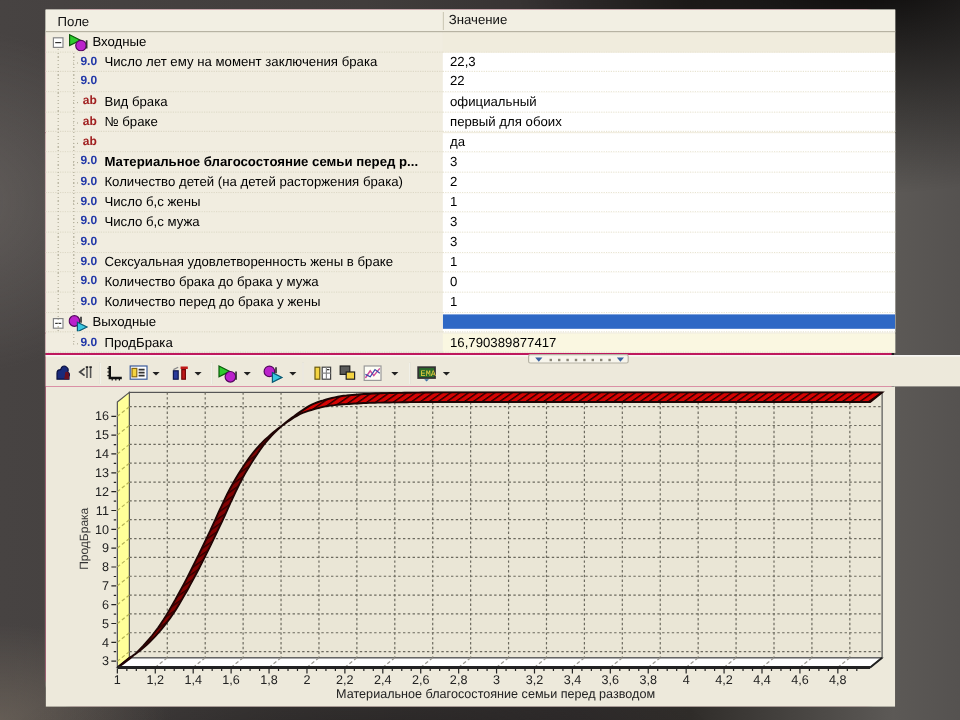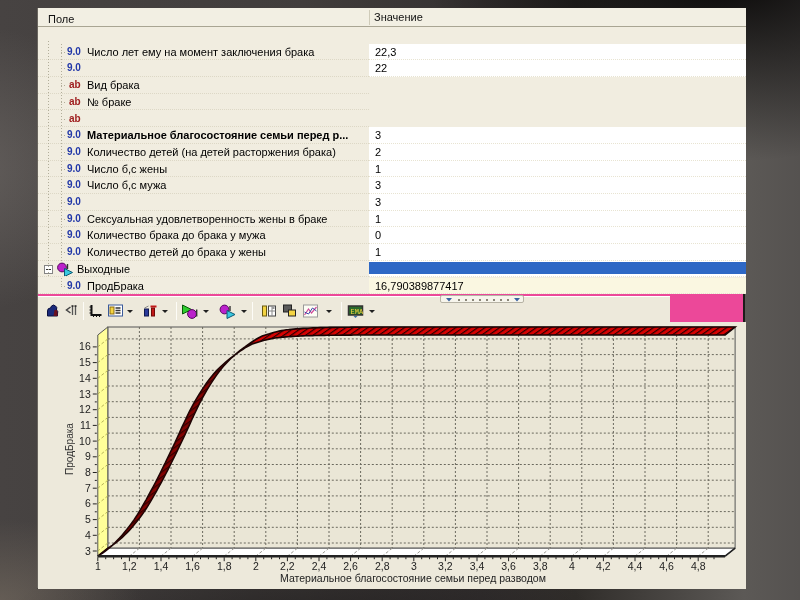--- a/index.html
+++ b/index.html
@@ -2,30 +2,46 @@
 <html><head><meta charset="utf-8"><style>
 *{margin:0;padding:0;box-sizing:border-box}
 html,body{width:800px;height:600px;overflow:hidden}
 body{font-family:"Liberation Sans",sans-serif;font-size:11px;color:#000;
 background:
  radial-gradient(470px 300px at 91% -5%, rgba(2,1,1,.96), rgba(2,1,1,0) 64%),
  radial-gradient(300px 240px at -5% 28%, rgba(158,152,146,.32), rgba(158,152,146,0) 60%),
  radial-gradient(230px 130px at 0% 100%, rgba(148,134,116,.38), rgba(148,134,116,0) 62%),
  radial-gradient(520px 190px at 38% 107%, rgba(5,4,4,.52), rgba(5,4,4,0) 60%),
  linear-gradient(90deg,#474342,#413D3C 38%,#343030 60%,#302D2A 72%,#5C5956 93%,#555250);}
-#panel{position:absolute;left:37px;top:8px;width:708px;height:581px;background:#ec4899;
-border-right:2px solid #1E1B1A;border-bottom:1px solid #26231F;border-left:1px solid #6A665F;}
+#panel{position:absolute;left:37px;top:8px;width:708px;height:581px;background:#be185d;
+border-right:2px solid #1E1B1A;border-bottom:1px solid #26231F;border-left:1px solid #6A665F;border-radius:23px;}
 </style></head><body>
 <div id="panel">
 <div style="position:absolute;left:0;top:0;width:708px;height:286px;background:#F1EDE0">
       <div style="position:absolute;left:0;top:0;width:708px;height:19px;background:#F2EFE3;border-bottom:1px solid #A9A593">
         <span style="position:absolute;left:10px;top:5px;color:#111">Поле</span>
         <span style="position:absolute;left:336px;top:3px;color:#111">Значение</span>
         <span style="position:absolute;left:331px;top:2px;width:1px;height:15px;background:#CFCBB9"></span>
       </div>
+      <div style="position:absolute;left:0;top:19.0px;width:708px;height:16.7px;">
+        <div style="position:absolute;left:0;top:0;width:331px;height:100%;background:#F1EDE0;border-bottom:1px dotted #DDD8C6;overflow:hidden">
+          <span style="position:absolute;left:6px;top:4px;width:9px;height:9px;background:#fff;border:1px solid #848484">
+            <span style="position:absolute;left:1px;top:3px;width:5px;height:1px;background:#333"></span>
+          </span>
+          <svg width="17" height="15" style="position:absolute;left:19px;top:1px">
+            <polygon points="1,1 10,5.5 1,10" fill="#2ECC2E" stroke="#0A5A0A"></polygon>
+            <circle cx="10.5" cy="10" r="4.4" fill="#BB22CC" stroke="#55085F"></circle>
+            <path d="M15.2,5.5 L15.2,12.5" stroke="#333" stroke-width="1.4"></path>
+          </svg>
+          <span style="position:absolute;left:39px;top:2px">Входные</span>
+        </div>
+        <div style="position:absolute;left:331px;top:0;right:0;height:100%;background:#F0ECDD;border-bottom:1px dotted #E8E4D2;overflow:hidden">
+          <span style="position:absolute;left:6px;top:2px;white-space:nowrap"></span>
+        </div>
+      </div>
       <div style="position:absolute;left:0;top:35.7px;width:708px;height:16.7px;">
         <div style="position:absolute;left:0;top:0;width:331px;height:100%;background:#F1EDE0;border-bottom:1px dotted #DDD8C6;overflow:hidden">
           <span style="position:absolute;left:23px;top:8px;width:5px;height:1px;background-image:repeating-linear-gradient(90deg,#B2AE9A 0 1px,transparent 1px 3px)"></span>
           <span style="position:absolute;left:29px;top:2px;font-weight:bold;font-size:10px;color:#2238A8">9.0</span>
           <span style="position:absolute;left:49px;top:2px;white-space:nowrap">Число лет ему на момент заключения брака</span>
         </div>
         <div style="position:absolute;left:331px;top:0;right:0;height:100%;background:#FFFFFF;border-bottom:1px dotted #E8E4D2;overflow:hidden">
           <span style="position:absolute;left:6px;top:2px;white-space:nowrap">22,3</span>
         </div>
       </div>
@@ -37,33 +53,42 @@
         <div style="position:absolute;left:331px;top:0;right:0;height:100%;background:#FFFFFF;border-bottom:1px dotted #E8E4D2;overflow:hidden">
           <span style="position:absolute;left:6px;top:2px;white-space:nowrap">22</span>
         </div>
       </div>
       <div style="position:absolute;left:0;top:69.1px;width:708px;height:16.7px;">
         <div style="position:absolute;left:0;top:0;width:331px;height:100%;background:#F1EDE0;border-bottom:1px dotted #DDD8C6;overflow:hidden">
           <span style="position:absolute;left:23px;top:8px;width:5px;height:1px;background-image:repeating-linear-gradient(90deg,#B2AE9A 0 1px,transparent 1px 3px)"></span>
           <span style="position:absolute;left:31px;top:2px;font-weight:bold;font-size:10px;color:#A02020">ab</span>
           <span style="position:absolute;left:49px;top:2px;white-space:nowrap">Вид брака</span>
         </div>
+        <div style="position:absolute;left:331px;top:0;right:0;height:100%;background:#FFFFFF;border-bottom:1px dotted #E8E4D2;overflow:hidden">
+          <span style="position:absolute;left:6px;top:2px;white-space:nowrap">официальный</span>
+        </div>
       </div>
       <div style="position:absolute;left:0;top:85.8px;width:708px;height:16.7px;">
         <div style="position:absolute;left:0;top:0;width:331px;height:100%;background:#F1EDE0;border-bottom:1px dotted #DDD8C6;overflow:hidden">
           <span style="position:absolute;left:23px;top:8px;width:5px;height:1px;background-image:repeating-linear-gradient(90deg,#B2AE9A 0 1px,transparent 1px 3px)"></span>
           <span style="position:absolute;left:31px;top:2px;font-weight:bold;font-size:10px;color:#A02020">ab</span>
           <span style="position:absolute;left:49px;top:2px;white-space:nowrap">№ браке</span>
         </div>
+        <div style="position:absolute;left:331px;top:0;right:0;height:100%;background:#FFFFFF;border-bottom:1px dotted #E8E4D2;overflow:hidden">
+          <span style="position:absolute;left:6px;top:2px;white-space:nowrap">первый для обоих</span>
+        </div>
       </div>
       <div style="position:absolute;left:0;top:102.5px;width:708px;height:16.7px;">
         <div style="position:absolute;left:0;top:0;width:331px;height:100%;background:#F1EDE0;border-bottom:1px dotted #DDD8C6;overflow:hidden">
           <span style="position:absolute;left:23px;top:8px;width:5px;height:1px;background-image:repeating-linear-gradient(90deg,#B2AE9A 0 1px,transparent 1px 3px)"></span>
           <span style="position:absolute;left:31px;top:2px;font-weight:bold;font-size:10px;color:#A02020">ab</span>
         </div>
+        <div style="position:absolute;left:331px;top:0;right:0;height:100%;background:#FFFFFF;border-bottom:1px dotted #E8E4D2;overflow:hidden">
+          <span style="position:absolute;left:6px;top:2px;white-space:nowrap">да</span>
+        </div>
       </div>
       <div style="position:absolute;left:0;top:119.2px;width:708px;height:16.7px;">
         <div style="position:absolute;left:0;top:0;width:331px;height:100%;background:#F1EDE0;border-bottom:1px dotted #DDD8C6;overflow:hidden">
           <span style="position:absolute;left:23px;top:8px;width:5px;height:1px;background-image:repeating-linear-gradient(90deg,#B2AE9A 0 1px,transparent 1px 3px)"></span>
           <span style="position:absolute;left:29px;top:2px;font-weight:bold;font-size:10px;color:#2238A8">9.0</span>
           <span style="position:absolute;left:49px;top:2px;font-weight:bold;white-space:nowrap">Материальное благосостояние семьи перед р...</span>
         </div>
         <div style="position:absolute;left:331px;top:0;right:0;height:100%;background:#FFFFFF;border-bottom:1px dotted #E8E4D2;overflow:hidden">
           <span style="position:absolute;left:6px;top:2px;white-space:nowrap">3</span>
         </div>
@@ -124,21 +149,21 @@
           <span style="position:absolute;left:49px;top:2px;white-space:nowrap">Количество брака до брака у мужа</span>
         </div>
         <div style="position:absolute;left:331px;top:0;right:0;height:100%;background:#FFFFFF;border-bottom:1px dotted #E8E4D2;overflow:hidden">
           <span style="position:absolute;left:6px;top:2px;white-space:nowrap">0</span>
         </div>
       </div>
       <div style="position:absolute;left:0;top:236.1px;width:708px;height:16.7px;">
         <div style="position:absolute;left:0;top:0;width:331px;height:100%;background:#F1EDE0;border-bottom:1px dotted #DDD8C6;overflow:hidden">
           <span style="position:absolute;left:23px;top:8px;width:5px;height:1px;background-image:repeating-linear-gradient(90deg,#B2AE9A 0 1px,transparent 1px 3px)"></span>
           <span style="position:absolute;left:29px;top:2px;font-weight:bold;font-size:10px;color:#2238A8">9.0</span>
-          <span style="position:absolute;left:49px;top:2px;white-space:nowrap">Количество детей до брака у жены</span>
+          <span style="position:absolute;left:49px;top:2px;white-space:nowrap">Количество перед до брака у жены</span>
         </div>
         <div style="position:absolute;left:331px;top:0;right:0;height:100%;background:#FFFFFF;border-bottom:1px dotted #E8E4D2;overflow:hidden">
           <span style="position:absolute;left:6px;top:2px;white-space:nowrap">1</span>
         </div>
       </div>
       <div style="position:absolute;left:0;top:252.8px;width:708px;height:16.7px;">
         <div style="position:absolute;left:0;top:0;width:331px;height:100%;background:#F1EDE0;border-bottom:1px dotted #DDD8C6;overflow:hidden">
           <span style="position:absolute;left:6px;top:4px;width:9px;height:9px;background:#fff;border:1px solid #848484">
             <span style="position:absolute;left:1px;top:3px;width:5px;height:1px;background:#333"></span>
           </span>
@@ -162,21 +187,21 @@
           <span style="position:absolute;left:49px;top:2px;white-space:nowrap">ПродБрака</span>
         </div>
         <div style="position:absolute;left:331px;top:0;right:0;height:100%;background:#FAF7E1;border-bottom:1px dotted #E8E4D2;overflow:hidden">
           <span style="position:absolute;left:6px;top:2px;white-space:nowrap">16,790389877417</span>
         </div>
       </div>
       <div style="position:absolute;left:10px;top:33px;width:1px;height:237px;background-image:repeating-linear-gradient(180deg,#B2AE9A 0 1px,transparent 1px 3px)"></div>
       <div style="position:absolute;left:23px;top:36px;width:1px;height:218px;background-image:repeating-linear-gradient(180deg,#B2AE9A 0 1px,transparent 1px 3px)"></div>
       <div style="position:absolute;left:23px;top:270px;width:1px;height:9px;background-image:repeating-linear-gradient(180deg,#B2AE9A 0 1px,transparent 1px 3px)"></div>
     </div>
-<div style="position:absolute;left:0;top:288px;width:632px;height:26px;border-top:1px solid #FFFFFF;background:#EDE9DB">
+<div style="position:absolute;left:0;top:288px;width:763px;height:26px;border-top:1px solid #FFFFFF;background:#EDE9DB">
       <div style="position:absolute;left:0;top:2px;width:708px;height:24px">
         <svg width="17" height="24" viewBox="0 0 16 24" style="position:absolute;left:6px;top:0">
           <g transform="translate(0,4)">
             <path d="M3,13 L3,8 Q3,5 6,5 L7,3 Q9,1 11,3 Q13,4 12,7 Q14,8 13,11 L13,13 Z" fill="#1A2A7A" stroke="#0A1040"></path>
             <path d="M10,7 Q13,6 13,9 L13,13 L9,13 Z" fill="#6A1020"></path>
           </g>
         </svg>
         <svg width="17" height="24" viewBox="0 0 16 24" style="position:absolute;left:26px;top:0">
           <g transform="translate(0,4)">
             <path d="M6,4 L2,7 L6,10" fill="none" stroke="#444" stroke-width="1.5"></path>

